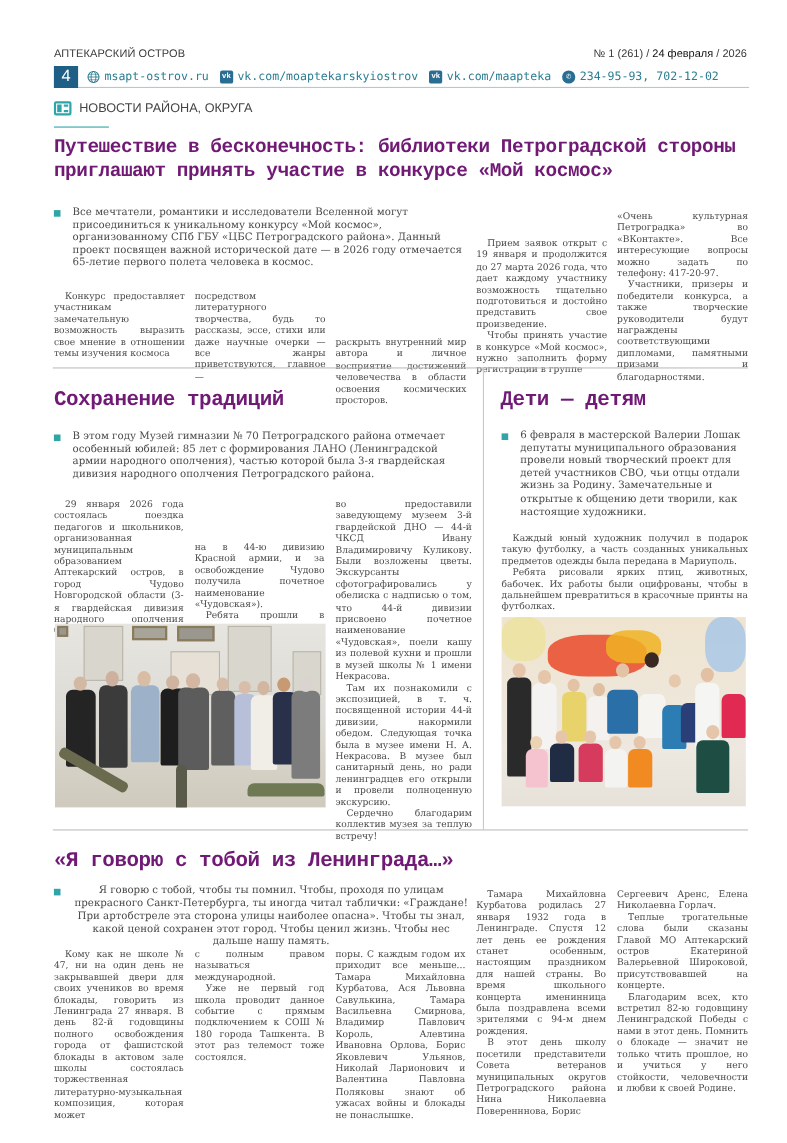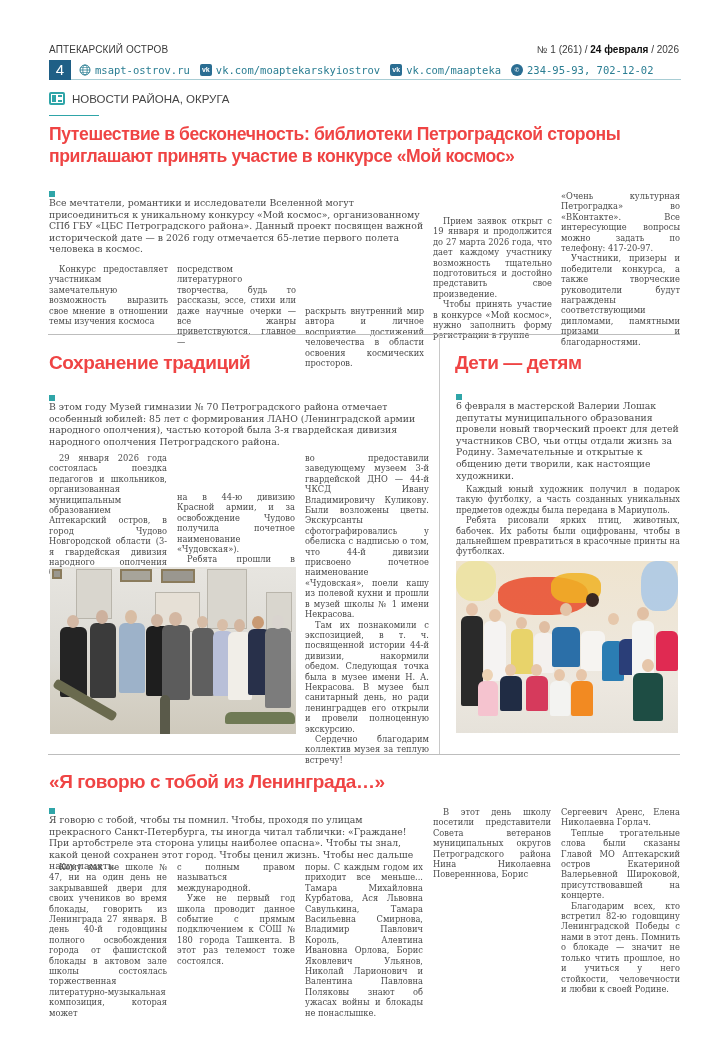--- a/index.html
+++ b/index.html
@@ -2,41 +2,41 @@
 <html><head>
 <meta charset="utf-8">
 <style>
   * { box-sizing: border-box; margin: 0; padding: 0; }
   html, body { width: 715px; height: 1039px; background: #ffffff; overflow: hidden; }
   body { position: relative; font-family: "DejaVu Serif", serif; color: #333; }
 
   .masthead-top { position: absolute; left: 49px; top: 44px; width: 630px; height: 14px; font-family: "Liberation Sans", sans-serif; font-size: 10px; color: #3a3a3a; }
   .masthead-top .pub { position: absolute; left: 0; top: 0; letter-spacing: 0.1px; }
   .masthead-top .issue { position: absolute; right: 0; top: 0; }
-  .masthead-top .issue b { font-weight: bold; color: #111; text-align: center; }
+  .masthead-top .issue b { font-weight: normal; color: #111; text-align: center; }
 
   .contact-bar { position: absolute; left: 49px; top: 60px; width: 632px; height: 20px; border-bottom: 1px solid #a8cdd4; display: flex; align-items: center; font-family: "DejaVu Sans Mono", monospace; font-size: 10.5px; color: #2a7d92; }
   .page-num { width: 22px; height: 20px; background: #1f5f86; color: #fff; font-family: "Liberation Sans", sans-serif; font-size: 15px; display: flex; align-items: center; justify-content: center; margin-right: 8px; }
   .contact-item { display: flex; align-items: center; margin-right: 10px; white-space: nowrap; }
   .contact-item:last-child { margin-right: 0; }
   .ic { display: inline-flex; align-items: center; justify-content: center; width: 12px; height: 12px; margin-right: 4px; }
   .ic-vk { background: #2a6d92; color: #fff; border-radius: 2px; font-size: 7px; font-family: "Liberation Sans", sans-serif; font-weight: bold; }
   .ic-phone { background: #2a6d92; color: #fff; border-radius: 50%; font-size: 8px; }
 
   .rubric { position: absolute; left: 49px; top: 92px; display: flex; align-items: center; font-family: "Liberation Sans", sans-serif; font-size: 11.5px; color: #444; text-align: right; }
   .rubric-icon { width: 16px; height: 13px; border: 2px solid #2fa5a8; border-radius: 2px; margin-right: 7px; position: relative; background: #fff; }
   .rubric-icon::before { content: ""; position: absolute; left: 1px; top: 1px; width: 4px; height: 7px; background: #2fa5a8; }
   .rubric-icon::after { content: ""; position: absolute; left: 7px; top: 1px; width: 4px; height: 7px; border-top: 2px solid #2fa5a8; border-bottom: 2px solid #2fa5a8; box-sizing: border-box; }
   .rubric-underline { position: absolute; left: 49px; top: 115px; width: 50px; height: 1px; background: #2fa5a8; }
 
-  h1, h2 { font-family: Liberation Sans, sans-serif; font-weight: bold; color: #ef4444; letter-spacing: -0.4px; }
+  h1, h2 { font-family: Liberation Mono, monospace; font-weight: bold; color: #701a75; letter-spacing: -0.4px; }
   .h-main { position: absolute; left: 49px; top: 123px; width: 640px; font-size: 17.6px; line-height: 22px; }
   .h-sec { font-size: 19px; line-height: 22px; }
 
-  .lead { position: absolute; display: flex; flex-direction: column; }
+  .lead { position: absolute; display: flex; }
   .lead .sq { width: 6px; height: 6px; background: #2fa5a8; margin-top: 4px; margin-right: 11px; flex: none; }
   .lead p { font-size: 9.3px; line-height: 11.6px; color: #4a4a4a; }
 
   .col { position: absolute; font-size: 8.3px; line-height: 10.4px; color: #4a4a4a; text-align: justify; hyphens: auto; }
   .col p { text-indent: 10px; }
   .col p.noind { text-indent: 0; }
 
   .hr { position: absolute; height: 1px; background: #bdbdbd; }
   .vr { position: absolute; width: 1px; background: #c8c8c8; }
 
@@ -211,34 +211,35 @@
     <div class="head" style="left:98px; top:108px; width:11px; height:12px; background:#e6c6aa;"></div>
   <div class="fig" style="left:115px; top:120px; width:22px; height:35px; background:#f28a22;"></div>
     <div class="head" style="left:120px; top:108px; width:11px; height:12px; background:#e6c6aa;"></div>
   <div class="fig" style="left:177px; top:112px; width:30px; height:48px; background:#1e4d44;"></div>
     <div class="head" style="left:186px; top:98px; width:12px; height:13px; background:#e6c6aa;"></div>
 </div>
 
 <div class="hr" style="left:48px; top:754px; width:632px;"></div>
 
 <h2 class="h-sec" style="position:absolute; left:49px; top:771px; width:400px;">«Я говорю с тобой из Ленинграда…»</h2>
-<div class="lead" style="left:49px; top:804px; width:378px;">
+<div class="lead" style="left:49px; top:804px; width:378px;text-align:center;">
   <span class="sq"></span>
   <p>Я говорю с тобой, чтобы ты помнил. Чтобы, проходя по улицам прекрасного Санкт-Петербурга, ты иногда читал таблички: «Граждане! При артобстреле эта сторона улицы наиболее опасна». Чтобы ты знал, какой ценой сохранен этот город. Чтобы ценил жизнь. Чтобы нес дальше нашу память.</p>
 </div>
 <div class="col" style="left:49px; top:862px; width:118px;">
-    <p>Кому как не школе № 47, ни на один день не закрывавшей двери для своих учеников во время блокады, говорить из Ленинграда 27 января. В день 40-й годовщины полного освобождения города от фашистской блокады в актовом зале школы состоялась торжественная литературно-музыкальная композиция, которая может</p>
+    <p>Кому как не школе № 47, ни на один день не закрывавшей двери для своих учеников во время блокады, говорить из Ленинграда 27 января. В день 82-й годовщины полного освобождения города от фашистской блокады в актовом зале школы состоялась торжественная литературно-музыкальная композиция, которая может</p>
   </div>
 <div class="col" style="left:177px; top:862px; width:118px;">
   <p class="noind">с полным правом называться международной.</p>
   <p>Уже не первый год школа проводит данное событие с прямым подключением к СОШ № 180 города Ташкента. В этот раз телемост тоже состоялся.</p>
 </div>
 <div class="col" style="left:305px; top:862px; width:118px;">
     <p class="noind">поры. С каждым годом их приходит все меньше... Тамара Михайловна Курбатова, Ася Львовна Савулькина, Тамара Васильевна Смирнова, Владимир Павлович Король, Алевтина Ивановна Орлова, Борис Яковлевич Ульянов, Николай Ларионович и Валентина Павловна Поляковы знают об ужасах войны и блокады не понаслышке.</p>
   </div>
 <div class="col" style="left:433px; top:807px; width:118px;">
+  <p>Тамара Михайловна Курбатова родилась 27 января 1932 года в Ленинграде. Спустя 12 лет день ее рождения станет особенным, настоящим праздником для нашей страны. Во время школьного концерта именинница была поздравлена всеми зрителями с 94-м днем рождения.</p>
   <p>В этот день школу посетили представители Совета ветеранов муниципальных округов Петроградского района Нина Николаевна Поверенннова, Борис</p>
 </div>
 <div class="col" style="left:561px; top:807px; width:119px;">
   <p class="noind">Сергеевич Аренс, Елена Николаевна Горлач.</p>
   <p>Теплые трогательные слова были сказаны Главой МО Аптекарский остров Екатериной Валерьевной Широковой, присутствовавшей на концерте.</p>
   <p>Благодарим всех, кто встретил 82-ю годовщину Ленинградской Победы с нами в этот день. Помнить о блокаде — значит не только чтить прошлое, но и учиться у него стойкости, человечности и любви к своей Родине.</p>
 </div>
 
 </body></html>

